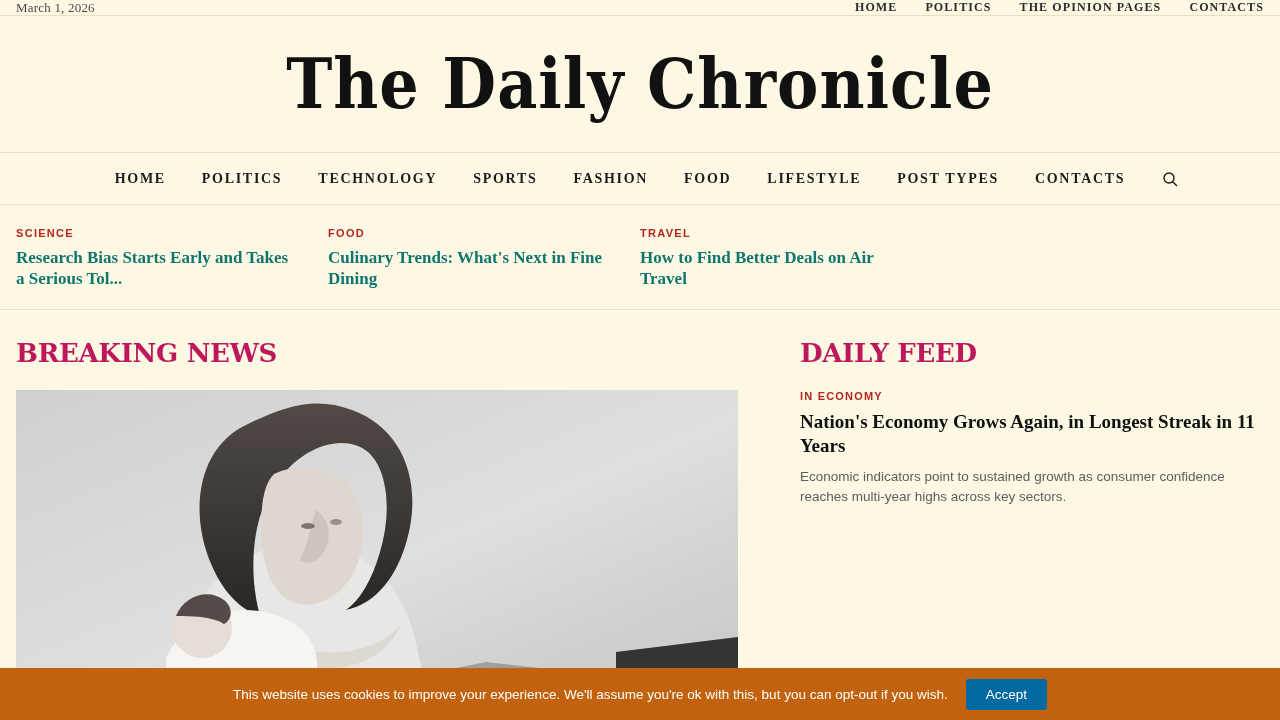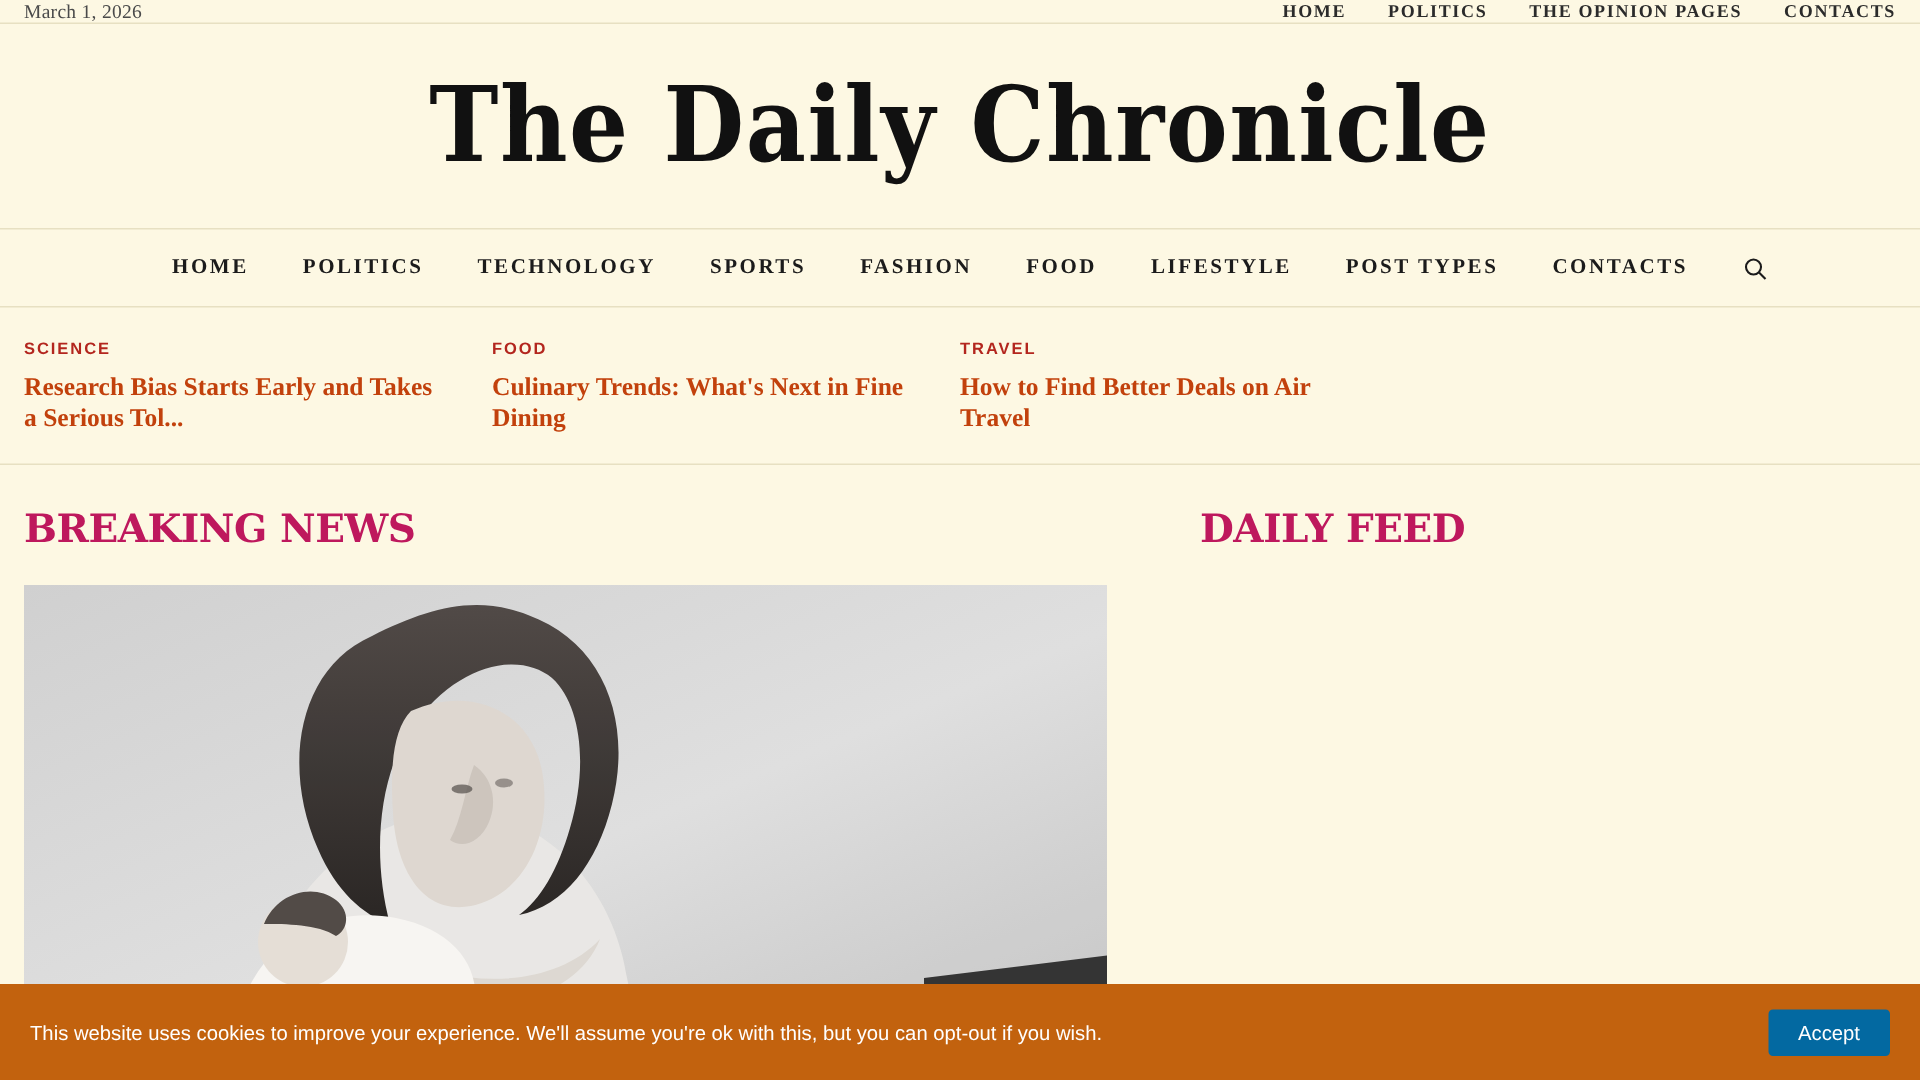--- a/index.html
+++ b/index.html
@@ -101,21 +101,21 @@
     font-weight: bold;
     letter-spacing: 1.3px;
     color: #b3261e;
     margin-bottom: 9px;
   }
   .teaser-title {
     font-family: "Liberation Serif", serif;
     font-size: 17px;
     font-weight: bold;
     line-height: 1.22;
-    color: #c2410c;
+    color: #0f766e;
   }
 
   
   .content {
     display: grid;
     grid-template-columns: 746px 1fr;
     gap: 38px;
     padding: 28px 16px 0 16px;
   }
   .section-head {
@@ -160,25 +160,25 @@
     font-size: 13.5px;
     line-height: 1.5;
     color: #5d5d5d;
     max-width: 470px;
   }
 
   
   .cookie-bar {
     position: absolute;
     left: 0; right: 0; bottom: 0;
-    height: 64px;
+    height: 52px;
     background: #c2620e;
     display: flex;
     align-items: center;
-    justify-content: space-between;
+    justify-content: center;
     gap: 18px;
     padding: 0 20px;
   }
   .cookie-text {
     font-family: "Liberation Sans", sans-serif;
     font-size: 13.5px;
     color: #ffffff;
   }
   .cookie-accept {
     font-family: "Liberation Sans", sans-serif;
@@ -286,20 +286,25 @@
 
         <rect width="722" height="300" fill="none"></rect>
         <rect x="0" y="0" width="722" height="300" fill="#ffffff" opacity="0.04"></rect>
       </svg>
     </div>
   </section>
 
   <section>
     <h2 class="section-head">DAILY FEED</h2>
 
+    <article class="feed-item">
+      <div class="feed-cat">IN ECONOMY</div>
+      <h3 class="feed-title">Nation's Economy Grows Again, in Longest Streak in 11 Years</h3>
+      <p class="feed-excerpt">Economic indicators point to sustained growth as consumer confidence reaches multi-year highs across key sectors.</p>
+    </article>
 
   </section>
 
 </main>
 
 <div class="cookie-bar">
   <span class="cookie-text">This website uses cookies to improve your experience. We'll assume you're ok with this, but you can opt-out if you wish.</span>
   <button class="cookie-accept">Accept</button>
 </div>
 

